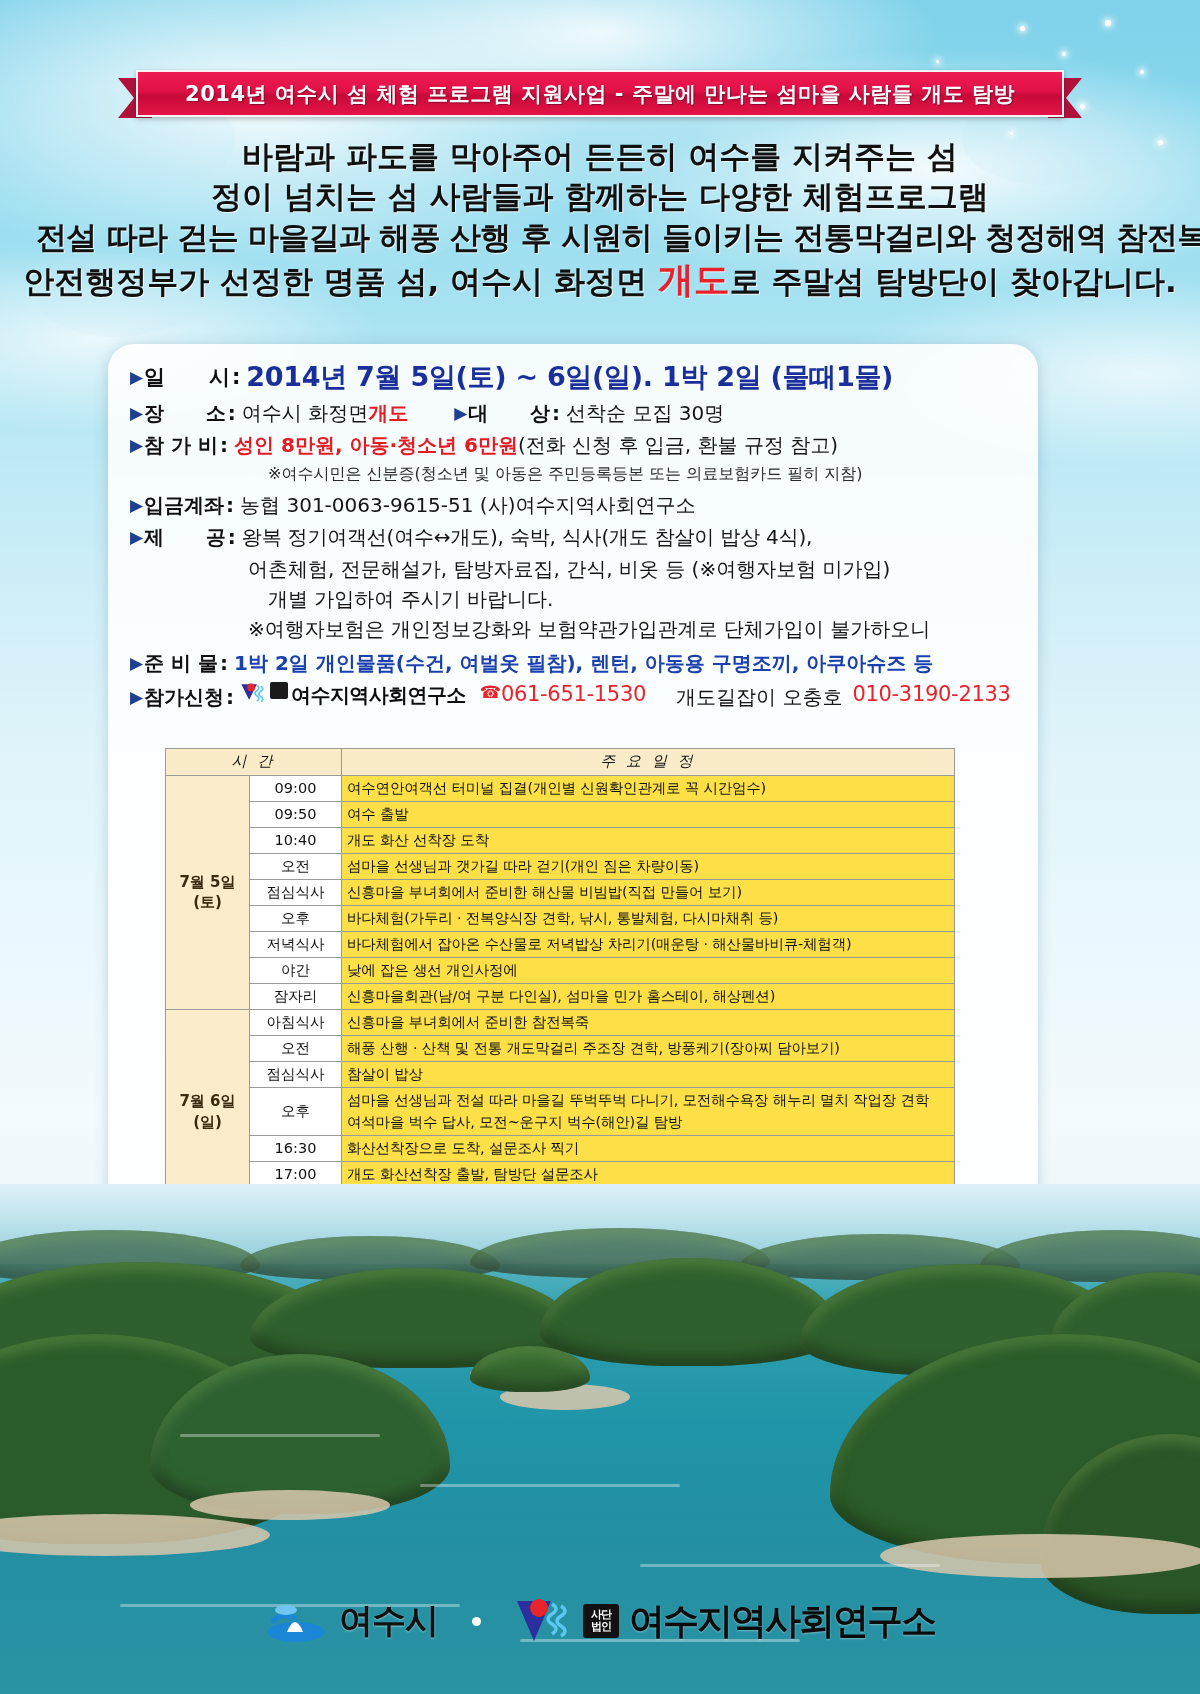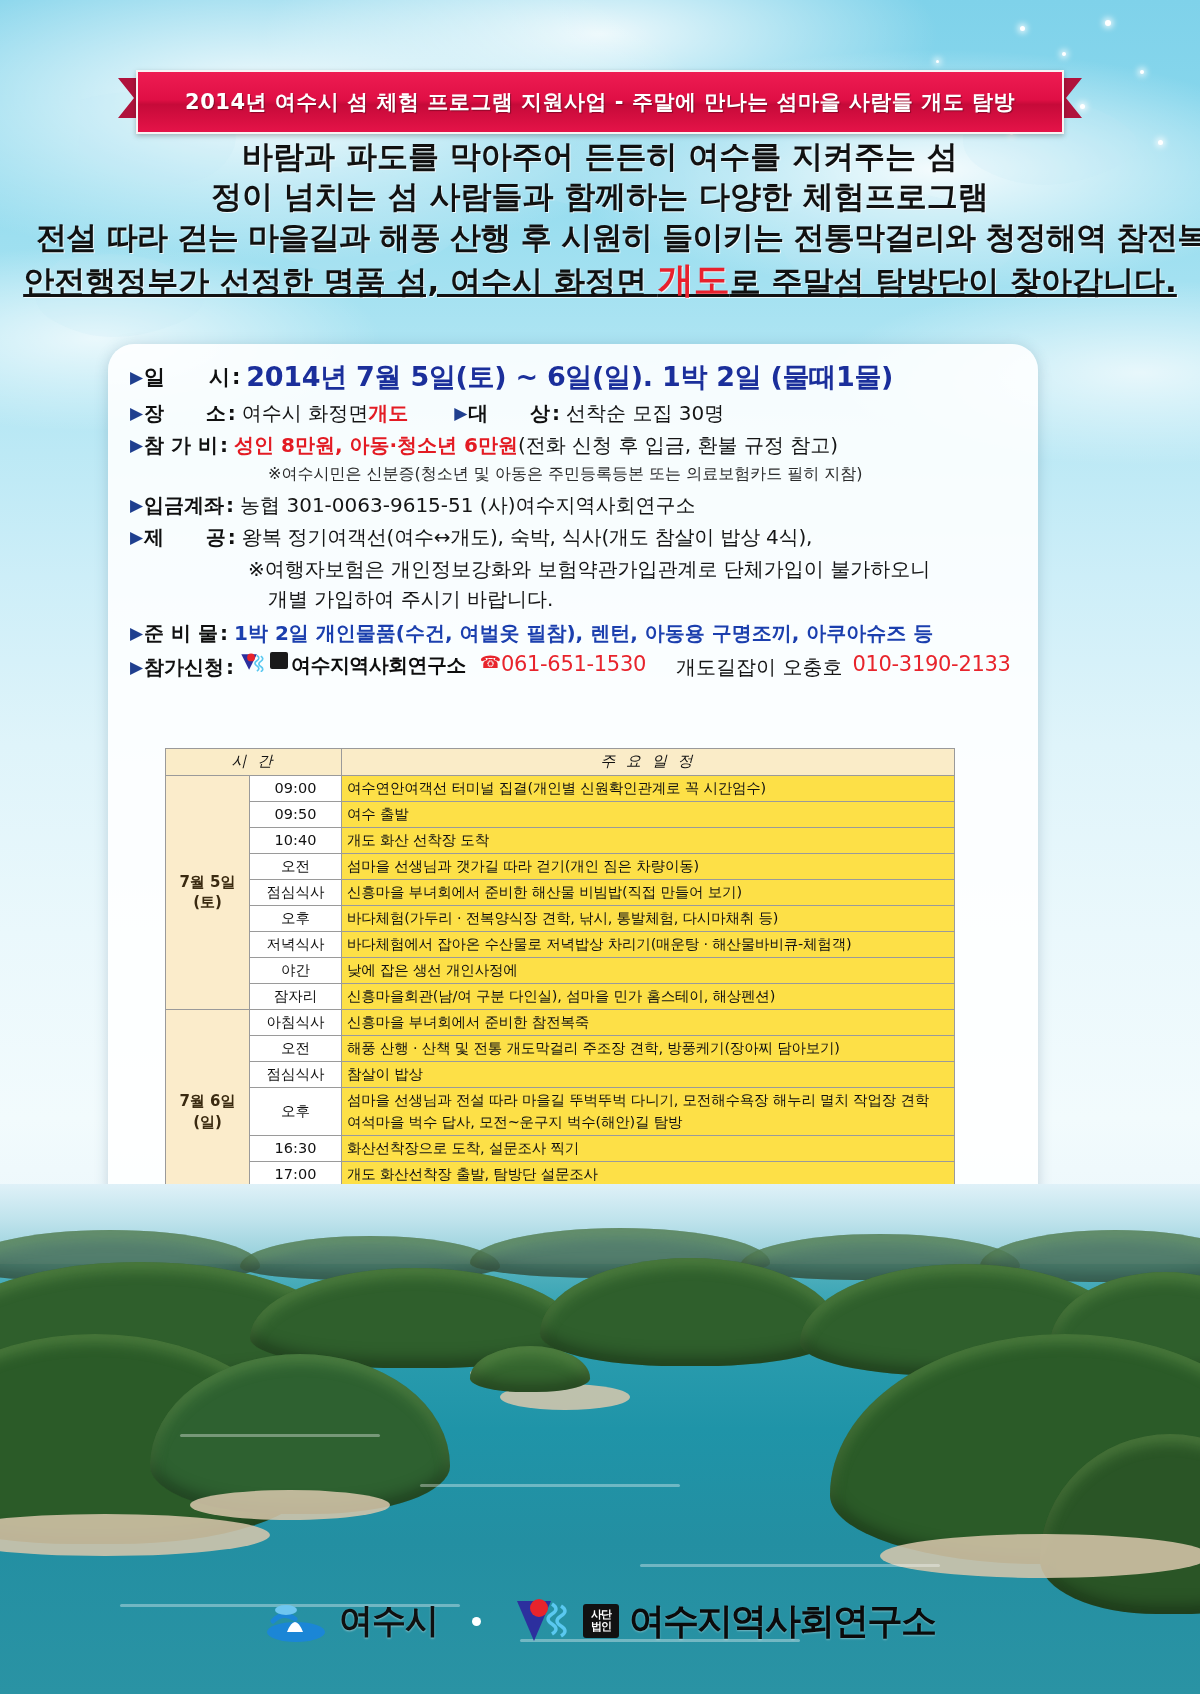--- a/index.html
+++ b/index.html
@@ -34,21 +34,21 @@
 
   
   .ribbon-wrap { position: absolute; left: 0; top: 70px; width: 1200px; height: 56px; }
   .ribbon-tail {
     position: absolute; top: 8px; width: 34px; height: 40px;
     background: #b0123c;
   }
   .ribbon-tail.left  { left: 118px;  clip-path: polygon(0 0, 100% 0, 100% 100%, 0 100%, 16px 50%); }
   .ribbon-tail.right { right: 118px; clip-path: polygon(0 0, 100% 0, calc(100% - 16px) 50%, 100% 100%, 0 100%); }
   .ribbon {
-    position: absolute; left: 136px; right: 136px; top: 0; height: 64px;
+    position: absolute; left: 136px; right: 136px; top: 0; height: 47px;
     background: linear-gradient(180deg, #ee1c52 0%, #e00f45 46%, #c60a39 54%, #e51348 100%);
     border-top: 3px solid #f8days; border: 2px solid #f7f3f4;
     display: flex; align-items: center; justify-content: center;
     box-shadow: 0 2px 5px rgba(0,0,0,.25);
   }
   .ribbon-text {
     color: #ffffff; font-size: 21px; font-weight: 700; letter-spacing: .5px;
     white-space: nowrap; text-shadow: 1px 1px 1px rgba(0,0,0,.35);
   }
 
@@ -56,21 +56,21 @@
   .headline {
     position: absolute; left: 0; top: 136px; width: 1200px;
     text-align: center; color: #111111;
     font-weight: 700; line-height: 1.30;
     text-shadow: 1px 1px 0 rgba(255,255,255,.75);
   }
   .headline .l { display: block; white-space: nowrap; }
   .headline .l1 { font-size: 31px; }
   .headline .l2 { font-size: 31px; }
   .headline .l3 { font-size: 31px; letter-spacing: -0.7px; padding-left: 36px; }
-  .headline .l4 { font-size: 31px; text-decoration: underline; }
+  .headline .l4 { font-size: 31px; }
   .hl-red { color: #e8212d; font-size: 36px; }
 
   
   .card {
     position: absolute; left: 108px; top: 344px; width: 930px; height: 905px;
     background: rgba(255,255,255,.88);
     border-radius: 26px;
     box-shadow: 0 2px 14px rgba(40,80,110,.22);
   }
 
@@ -272,22 +272,23 @@
         <span class="colon">:</span>
         <span class="val">농협 301-0063-9615-51 (사)여수지역사회연구소</span>
       </div>
 
       <div class="row">
         <span class="arrow">▶</span>
         <span class="lbl">제      공</span>
         <span class="colon">:</span>
         <span class="val tight">왕복 정기여객선(여수↔개도), 숙박, 식사(개도 참살이 밥상 4식),</span>
       </div>
+      <div class="val sub-ind">어촌체험, 전문해설가, 탐방자료집, 간식, 비옷 등 (※여행자보험 미가입)</div>
+      <div class="val sub-ind" style="margin-left:138px;">개별 가입하여 주시기 바랍니다.</div>
       <div class="val sub-ind">※여행자보험은 개인정보강화와 보험약관가입관계로 단체가입이 불가하오니</div>
-      <div class="val sub-ind" style="margin-left:138px;">개별 가입하여 주시기 바랍니다.</div>
 
       <div class="row" style="margin-top:4px;">
         <span class="arrow">▶</span>
         <span class="lbl">준 비 물</span>
         <span class="colon">:</span>
         <span class="val blue-b">1박 2일 개인물품(수건, 여벌옷 필참), 렌턴, 아동용 구명조끼, 아쿠아슈즈 등</span>
       </div>
 
       <div class="row" style="margin-top:4px;">
         <span class="arrow">▶</span>

